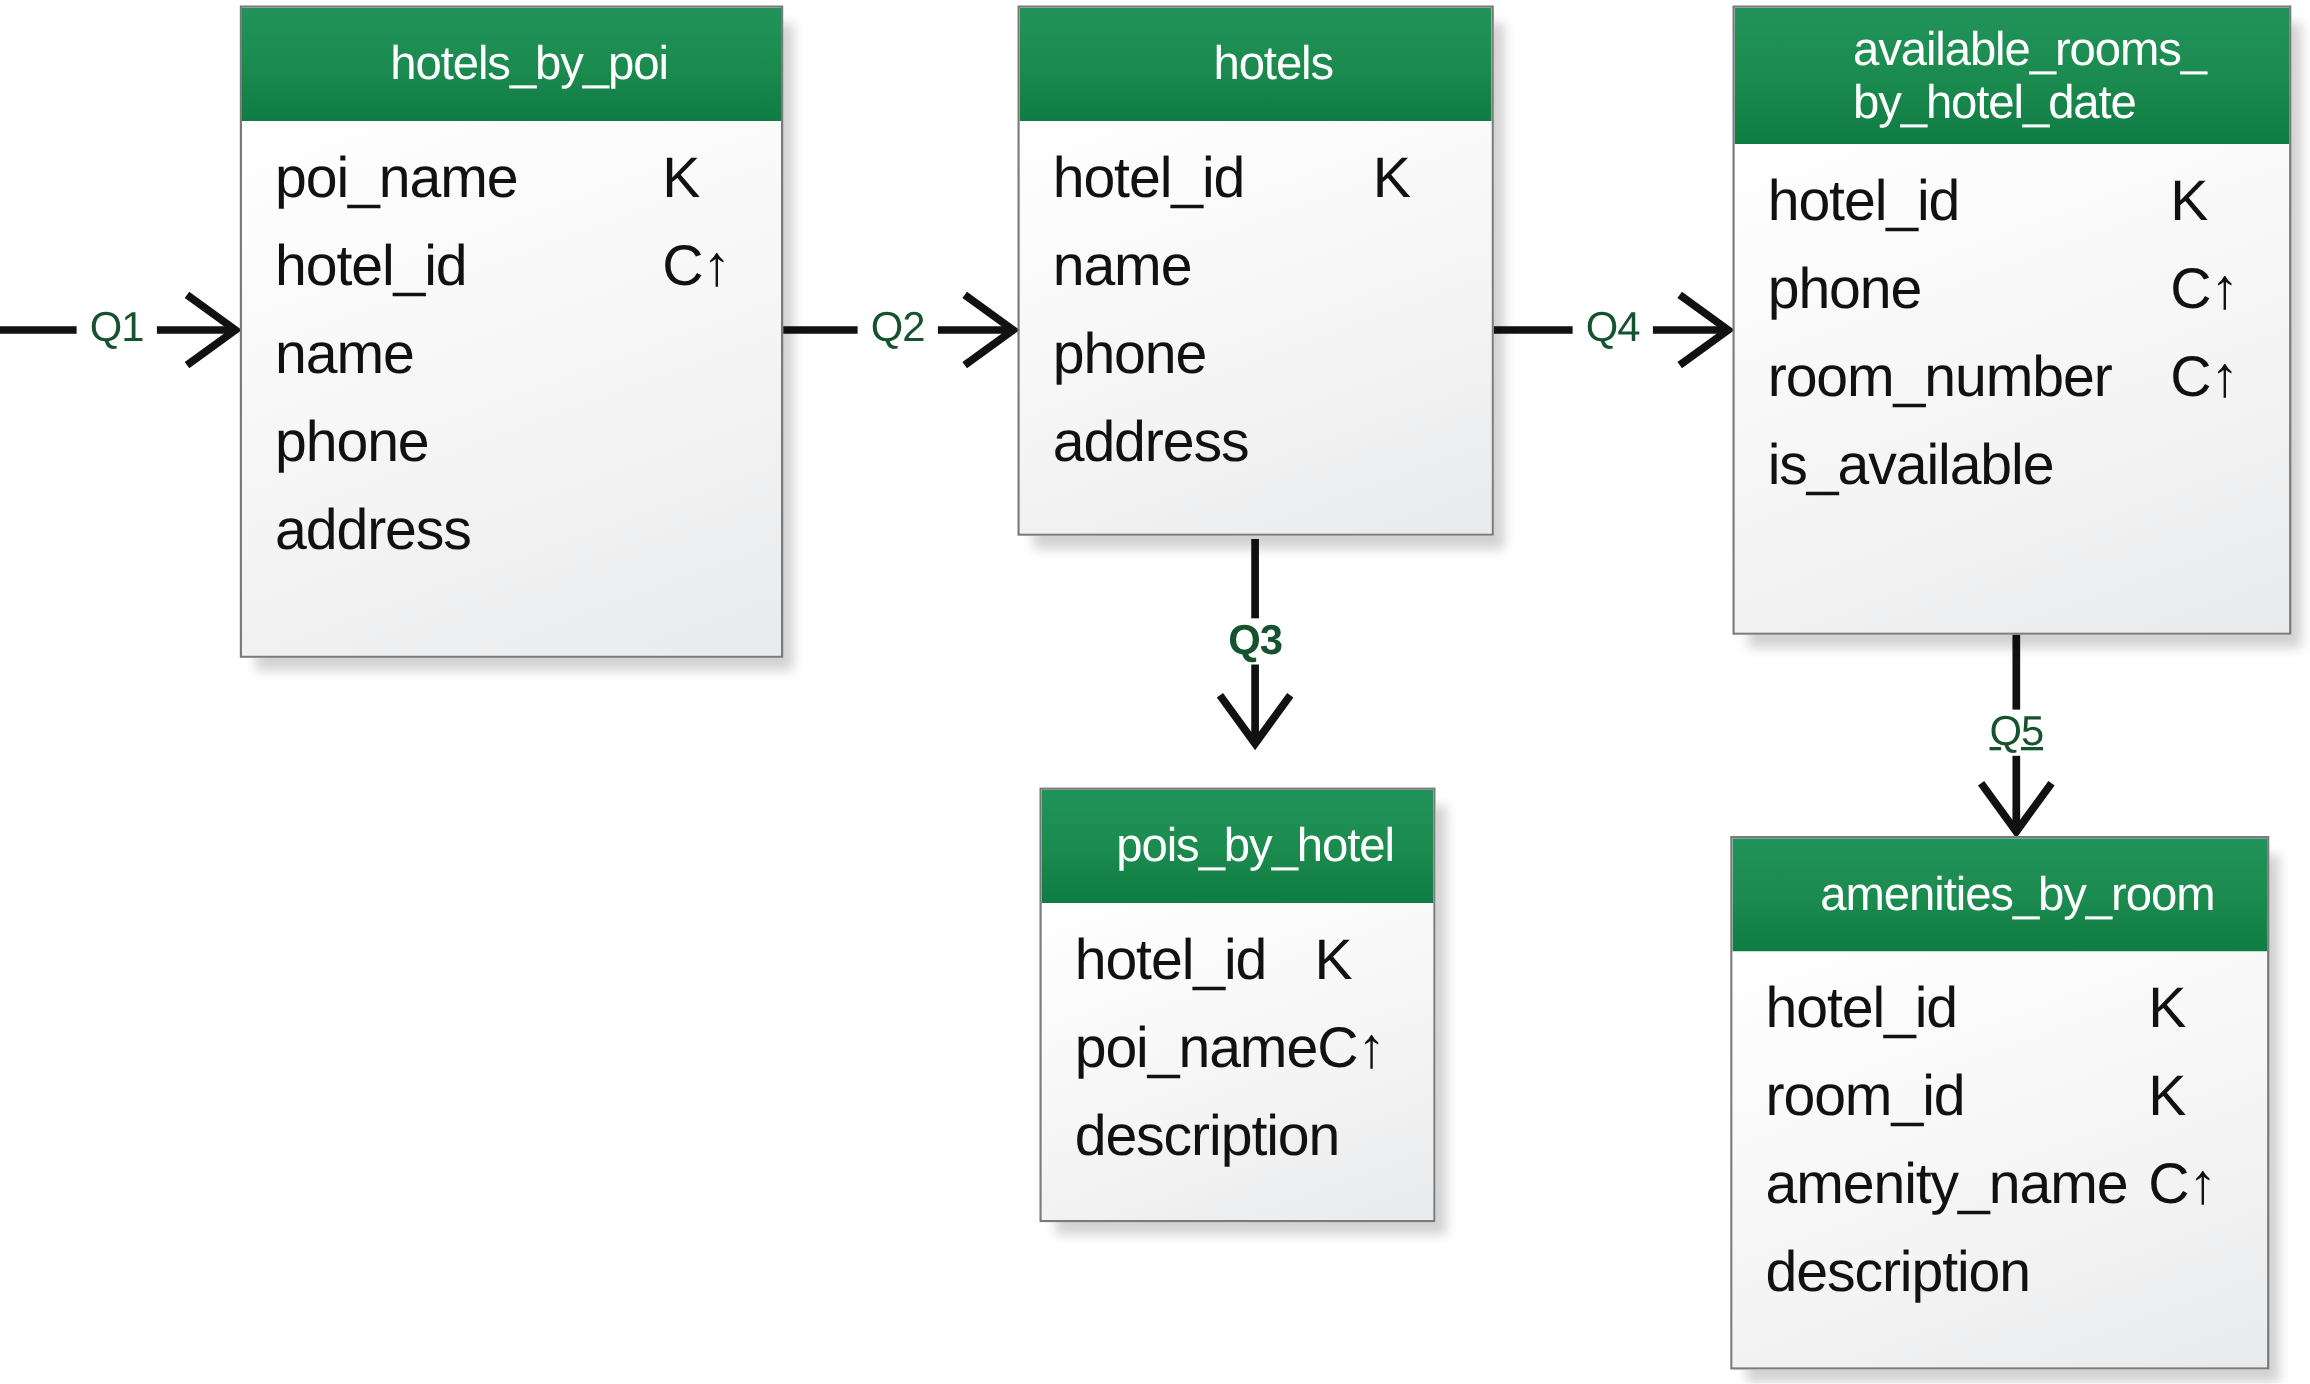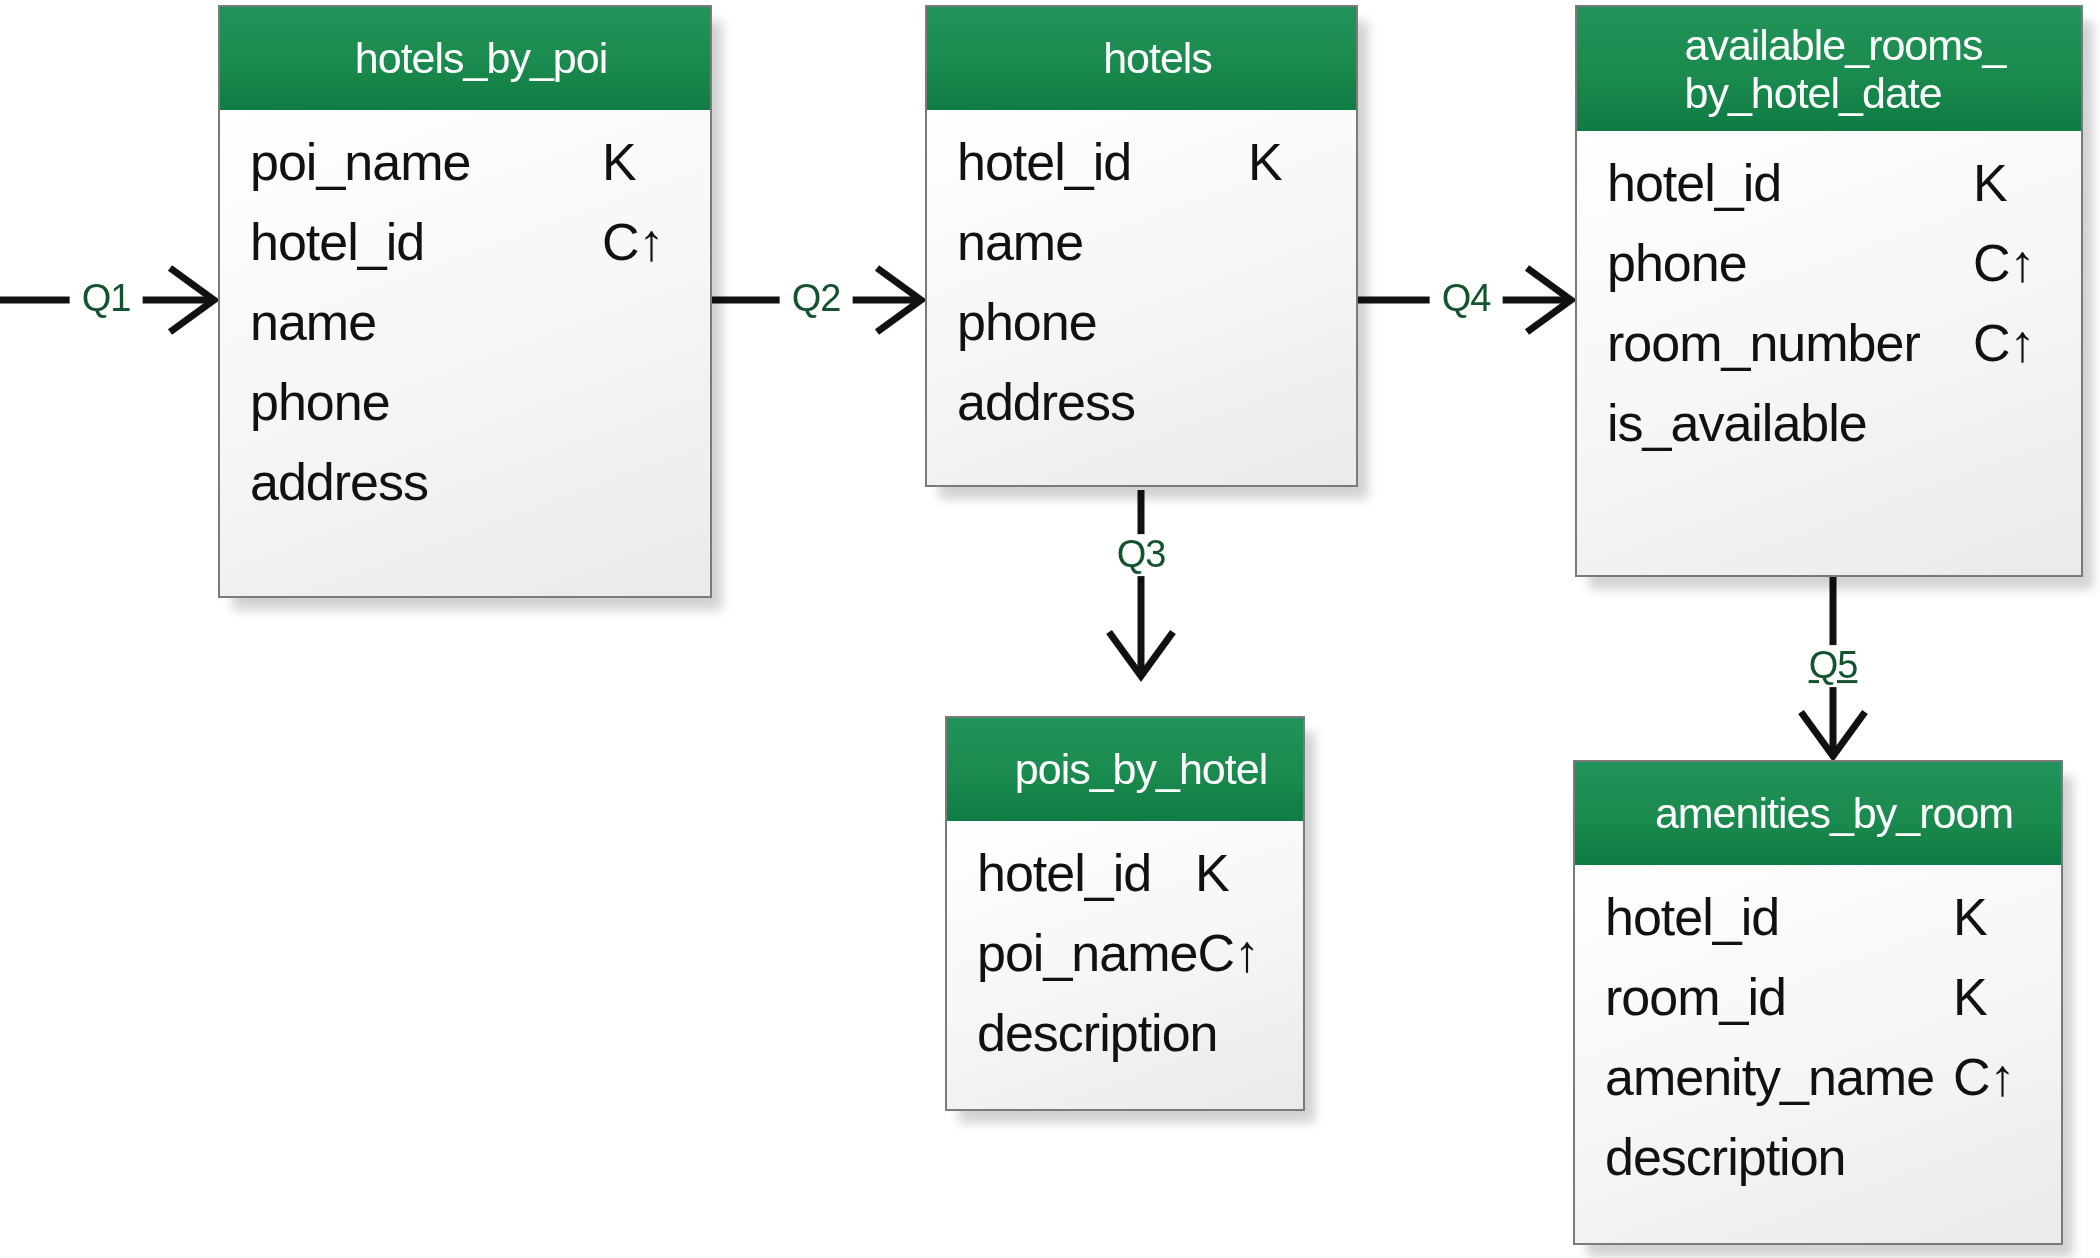--- a/index.html
+++ b/index.html
@@ -113,21 +113,21 @@
       <path d="M1527 268 L1571 300 L1527 332"></path>
     </g>
     <g>
       <path d="M1833 577 V754"></path>
       <path d="M1801 712 L1833 756 L1865 712"></path>
     </g>
   </svg>
 
   <div class="qlabel" style="left:106px; top:299px;">Q1</div>
   <div class="qlabel" style="left:816px; top:299px;">Q2</div>
-  <div class="qlabel" style="left:1141px; top:555px;">Q3</div>
+  <div class="qlabel" style="left:1141px; top:583px;font-weight:bold;">Q3</div>
   <div class="qlabel" style="left:1466px; top:299px;">Q4</div>
   <div class="qlabel" style="left:1833px; top:666px;text-decoration:underline;">Q5</div>
 
   <div class="dtable" style="left:218px; top:5px; width:494px; height:593px;">
     <div class="thead">hotels_by_poi</div>
     <div class="tbody">
       <div class="arow">
         <span class="aname">poi_name</span>
         <span class="akey">K</span>
       </div>

